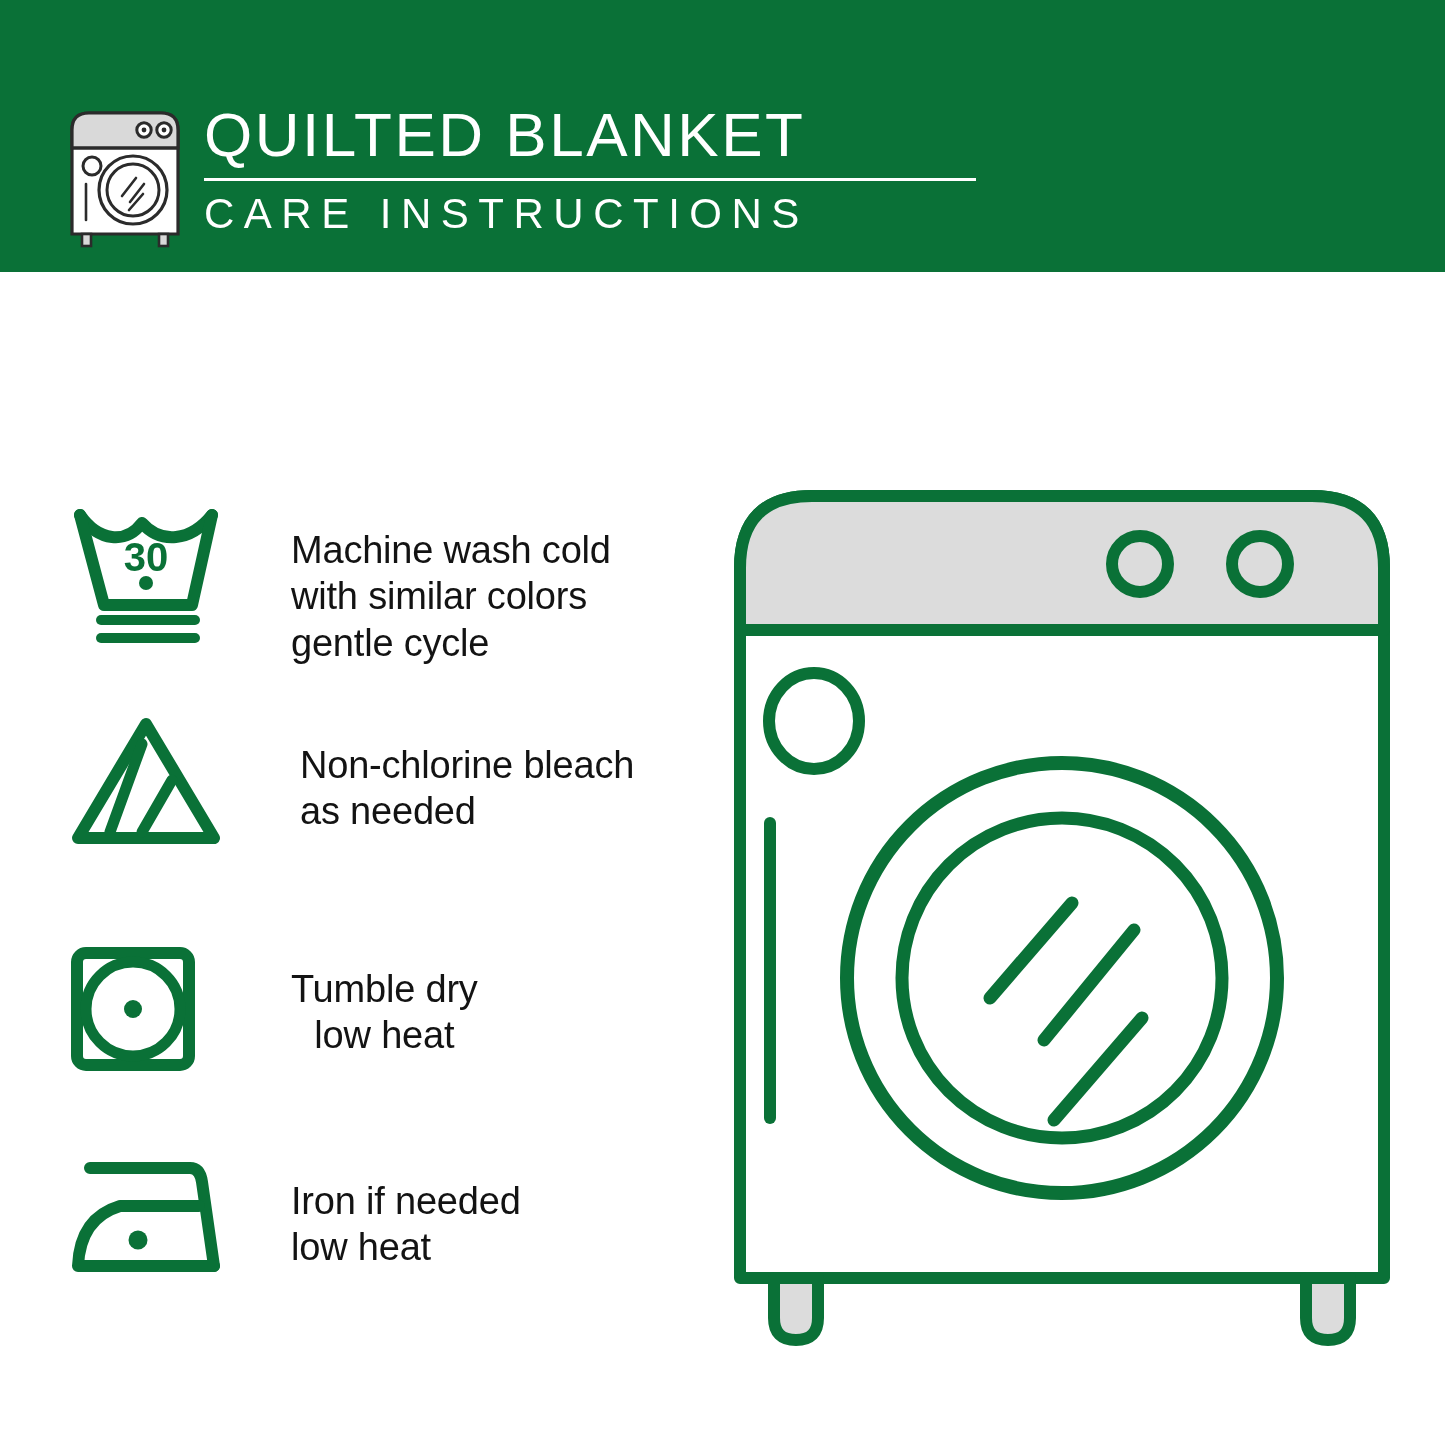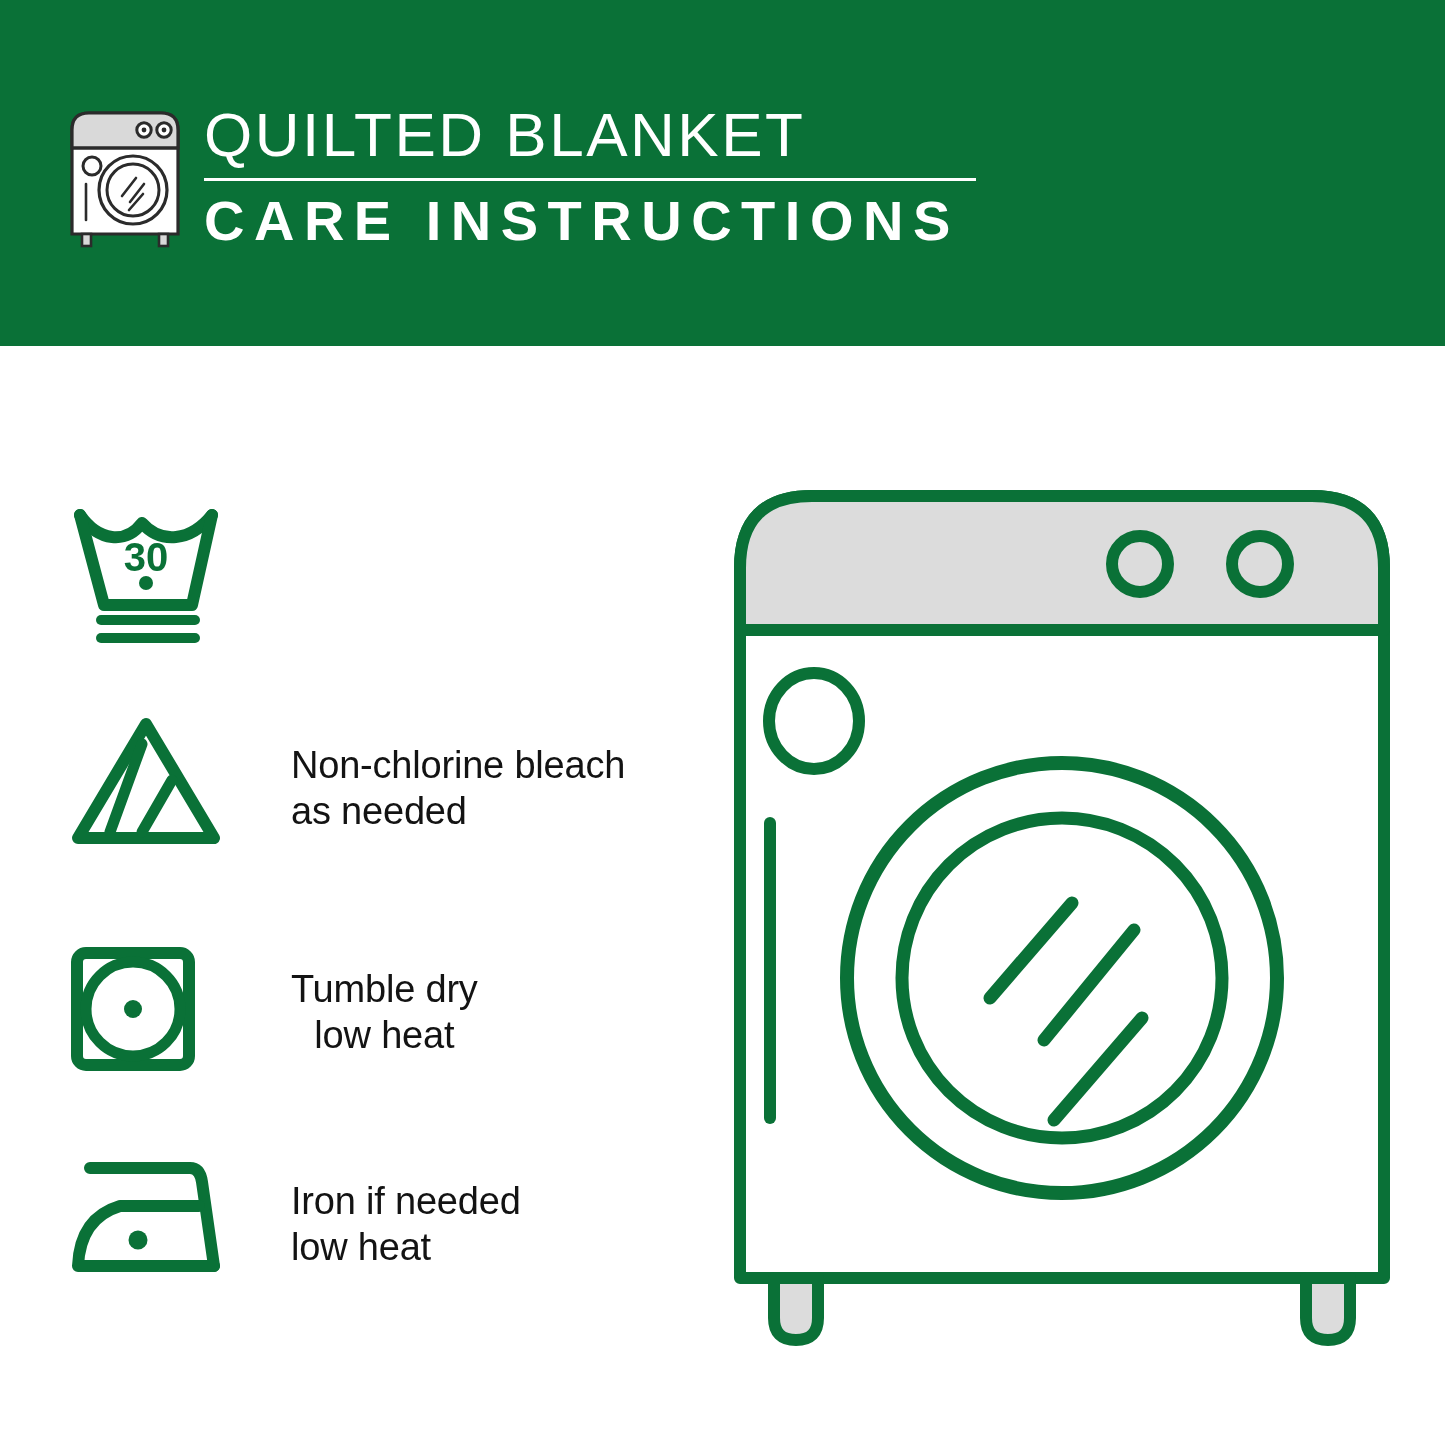--- a/index.html
+++ b/index.html
@@ -18,21 +18,21 @@
     background: #ffffff;
     overflow: hidden;
   }
 
   
   #header-bar {
     position: absolute;
     left: 0;
     top: 0;
     width: 1445px;
-    height: 346px;
+    height: 272px;
     background: #0a7137;
   }
   #header-logo {
     position: absolute;
     left: 66px;
     top: 108px;
     width: 118px;
     height: 140px;
   }
   #header-text-block {
@@ -52,22 +52,22 @@
   }
   #header-divider {
     margin-top: 12px;
     margin-bottom: 11px;
     width: 772px;
     height: 3px;
     background: #ffffff;
   }
   #header-title-sub {
     font-family: "Liberation Sans", sans-serif;
-    font-size: 56px;
-    font-weight: 700;
+    font-size: 42px;
+    font-weight: 400;
     letter-spacing: 9.5px;
     color: #ffffff;
     line-height: 1.05;
     white-space: nowrap;
   }
 
   
   #care-list {
     position: absolute;
     left: 0;
@@ -99,21 +99,21 @@
     white-space: pre-line;
   }
 
   
   #care-row-0 { top: 155px; height: 160px; }
   #care-row-1 { top: 368px; height: 150px; }
   #care-row-2 { top: 598px; height: 135px; }
   #care-row-3 { top: 810px; height: 135px; padding-left: 40px; }
 
   #care-row-0 .care-label { top: 26px; }
-  #care-row-1 .care-label { top: 28px; }
+  #care-row-1 .care-label { top: 28px; margin-left: 9px; }
   #care-row-2 .care-label { top: 22px; text-align: center; }
   #care-row-3 .care-label { top: 22px; }
 
   
   #machine-illustration {
     position: absolute;
     left: 722px;
     top: 478px;
     width: 680px;
     height: 880px;
@@ -168,20 +168,23 @@
       <div class="care-symbol">
         <svg width="160" height="150" viewBox="0 0 160 150" xmlns="http://www.w3.org/2000/svg">
           <path d="M12 14 Q26 34 44 36 Q62 38 74 22 Q88 38 108 36 Q128 34 144 14" fill="none" stroke="#0a7137" stroke-width="12" stroke-linecap="round" stroke-linejoin="round"></path>
           <path d="M12 14 L36 104 L124 104 L144 14" fill="none" stroke="#0a7137" stroke-width="12" stroke-linecap="round" stroke-linejoin="round"></path>
           <text x="78" y="70" fill="#0a7137" font-family="Liberation Sans, sans-serif" font-size="40" font-weight="700" text-anchor="middle">30</text>
           <circle cx="78" cy="82" r="7" fill="#0a7137"></circle>
           <rect x="28" y="114" width="104" height="10" rx="5" fill="#0a7137"></rect>
           <rect x="28" y="132" width="104" height="10" rx="5" fill="#0a7137"></rect>
         </svg>
       </div>
+      <div class="care-label">Machine wash cold
+with similar colors
+gentle cycle</div>
     </div>
 
     <div class="care-row" id="care-row-1">
       <div class="care-symbol">
         <svg width="160" height="140" viewBox="0 0 160 140" xmlns="http://www.w3.org/2000/svg">
           <path d="M78 10 L146 124 L10 124 Z" fill="none" stroke="#0a7137" stroke-width="12" stroke-linejoin="round"></path>
           <line x1="74" y1="30" x2="42" y2="118" stroke="#0a7137" stroke-width="11" stroke-linecap="round"></line>
           <line x1="104" y1="66" x2="74" y2="118" stroke="#0a7137" stroke-width="11" stroke-linecap="round"></line>
         </svg>
       </div>

